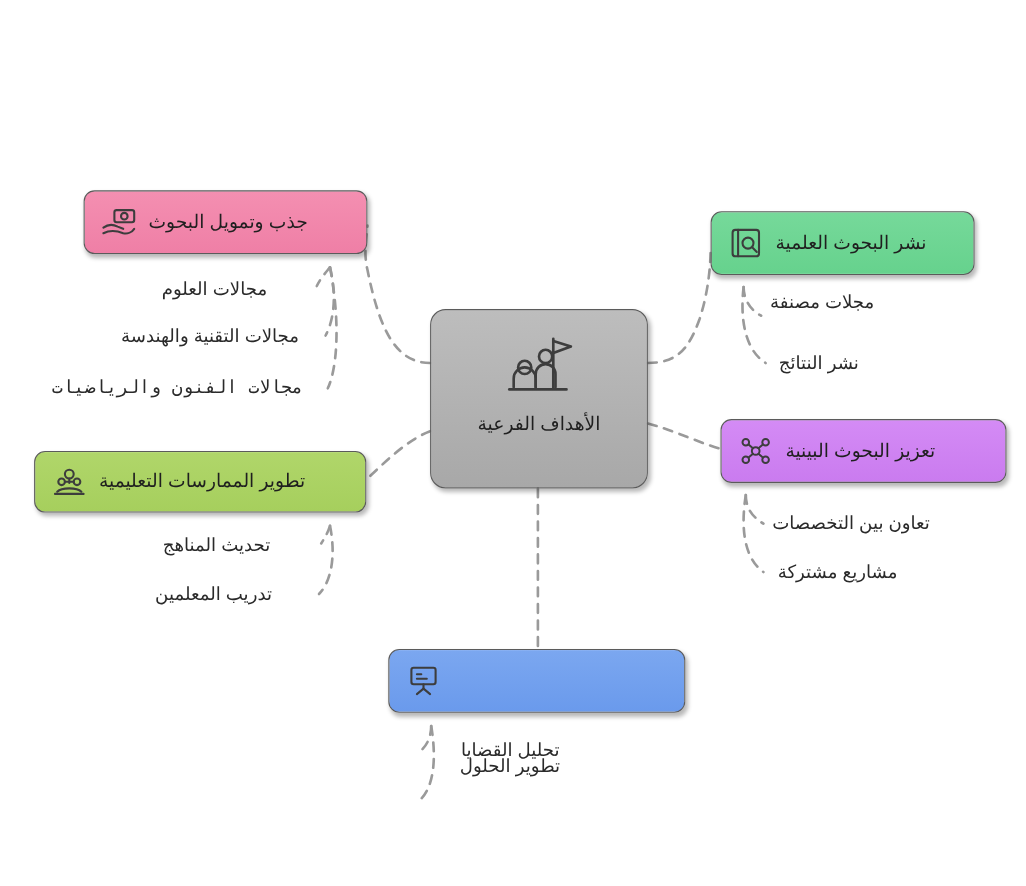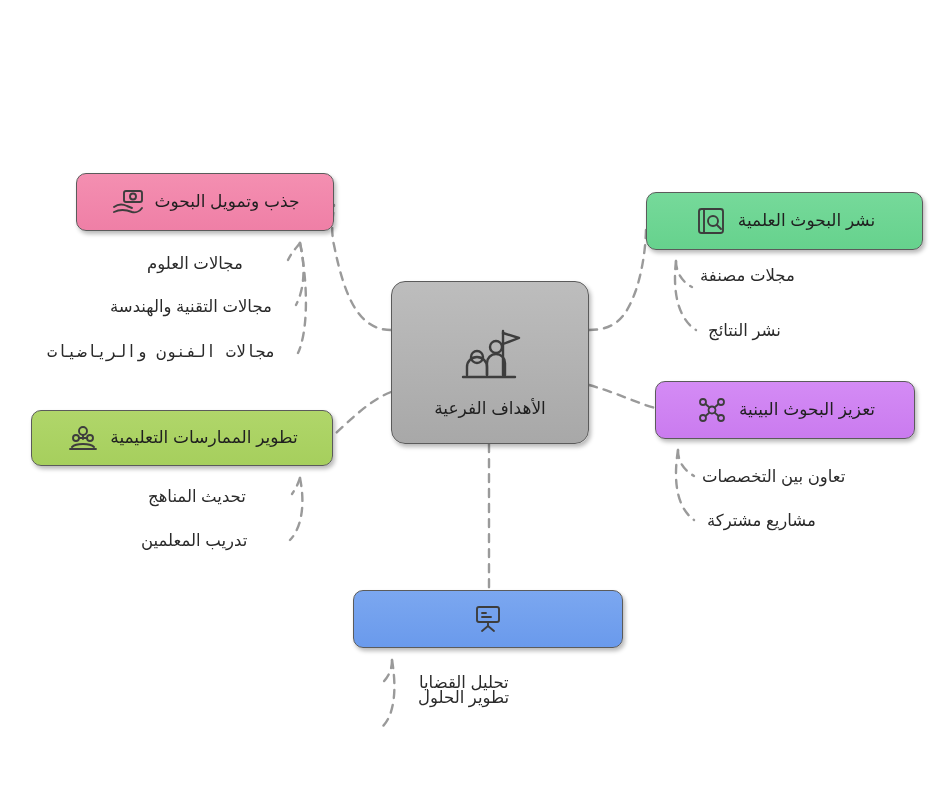--- a/index.html
+++ b/index.html
@@ -28,21 +28,20 @@
     pointer-events: none;
   }
   .node {
     position: absolute;
     box-sizing: border-box;
     border-radius: 10px;
     border: 1px solid #5b5b5b;
     display: flex;
     flex-direction: row-reverse;
     align-items: center;
-    justify-content: center;
     gap: 10px;
     padding: 0 14px;
     box-shadow: 2px 3px 4px rgba(0,0,0,0.28);
     color: #1f1f1f;
     font-size: 17px;
     white-space: nowrap;
   }
   .node .label {
     line-height: 1.2;
   }
@@ -77,21 +76,21 @@
   #node-center .label {
     font-size: 17px;
     margin-bottom: 0;
   }
 
   #node-funding {
     left: 76px; top: 173px; width: 258px; height: 58px;
     background: linear-gradient(180deg, #f48fb1 0%, #ef7fa6 100%);
   }
   #node-publish {
-    left: 646px; top: 192px; width: 277px; height: 58px;
+    left: 646px; top: 192px; width: 240px; height: 58px;
     background: linear-gradient(180deg, #76d99a 0%, #66d28d 100%);
   }
   #node-teaching {
     left: 31px; top: 410px; width: 302px; height: 56px;
     background: linear-gradient(180deg, #b0d66a 0%, #a6cf5d 100%);
   }
   #node-interdisc {
     left: 655px; top: 381px; width: 260px; height: 58px;
     background: linear-gradient(180deg, #d48bf5 0%, #ca7bef 100%);
   }

